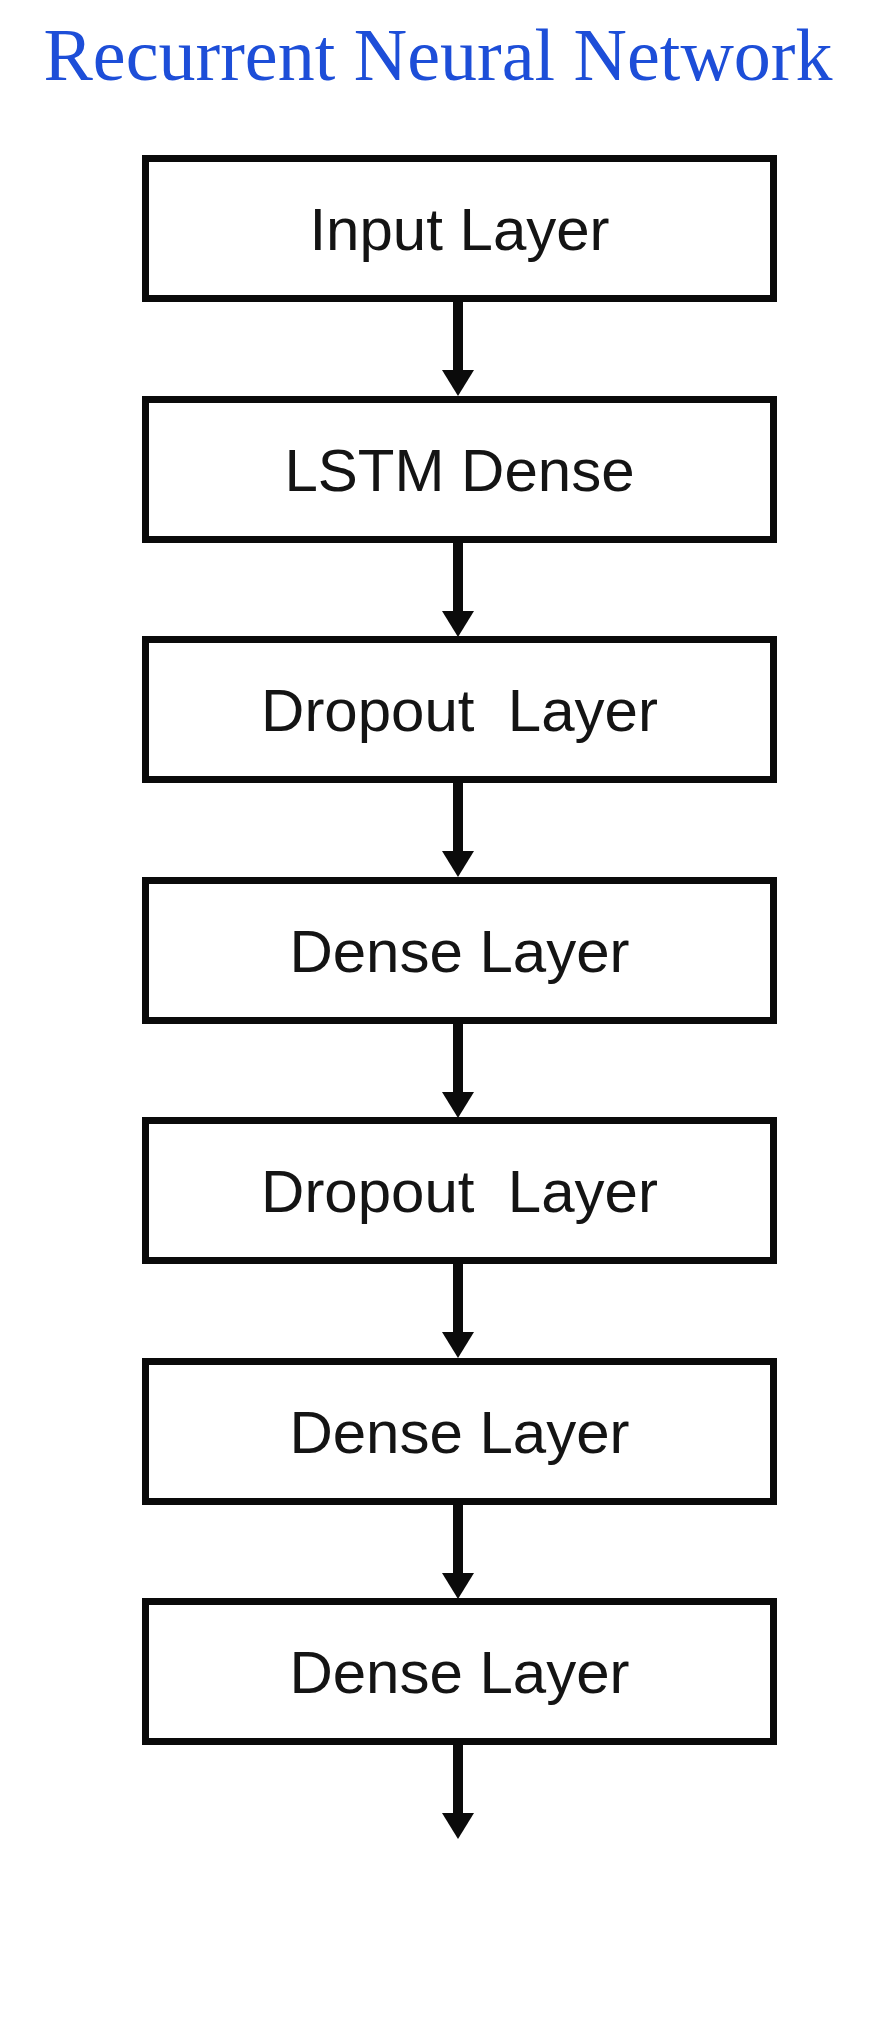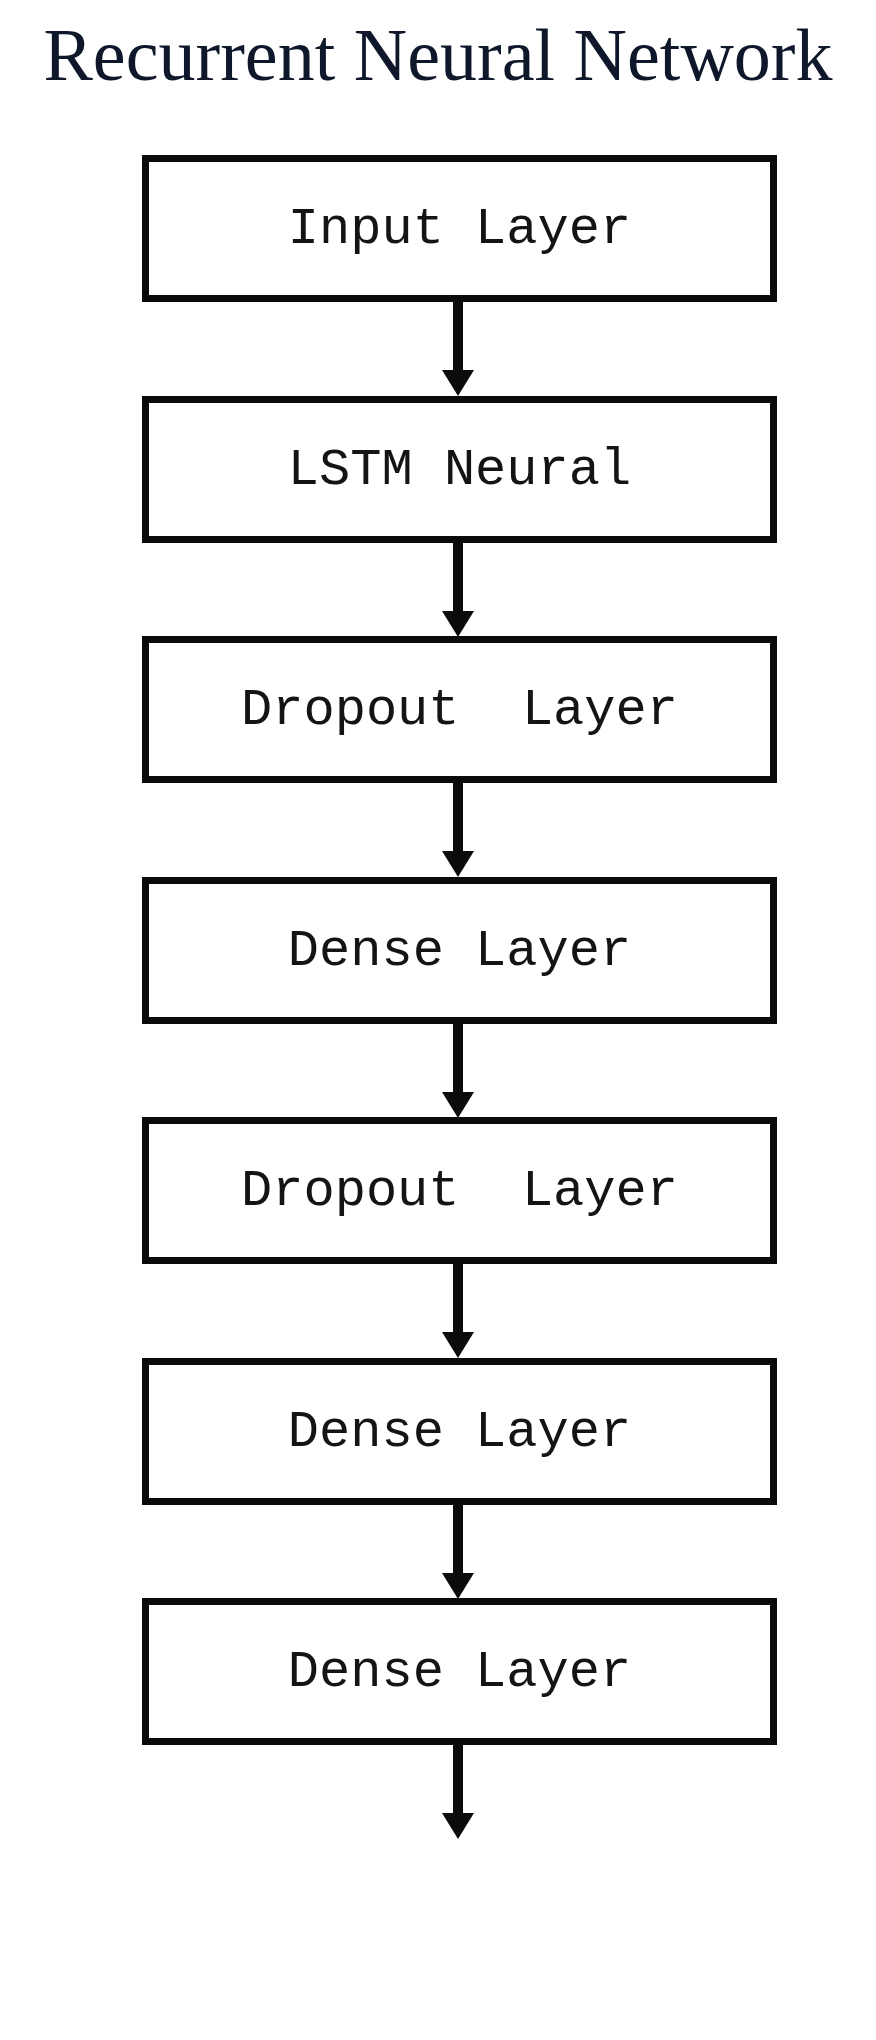--- a/index.html
+++ b/index.html
@@ -18,39 +18,39 @@
   .diagram-title {
     position: absolute;
     top: 18px;
     left: 0;
     right: 0;
     text-align: center;
     font-family: "Liberation Serif", serif;
     font-size: 74px;
     font-weight: 400;
     line-height: 1.0;
-    color: #0f172a;
+    color: #1d4ed8;
     white-space: pre;
     letter-spacing: 0px;
   }
   .layer-box {
     position: absolute;
     left: 142px;
     width: 635px;
     height: 147px;
     box-sizing: border-box;
     border: 7px solid #0a0a0a;
     background: #ffffff;
     display: flex;
     align-items: center;
     justify-content: center;
   }
   .layer-label {
-    font-family: Liberation Mono, monospace;
-    font-size: 52px;
+    font-family: Liberation Sans, sans-serif;
+    font-size: 60px;
     font-weight: 400;
     color: #141414;
     white-space: pre; 
     line-height: 1;
     padding-top: 2px;
   }
   .flow-arrow {
     position: absolute;
     left: 442px;
     width: 32px;
@@ -81,21 +81,21 @@
   <div class="layer-box" style="top:155px">
     <span class="layer-label">Input Layer</span>
   </div>
 
   <div class="flow-arrow" style="top:302px">
     <div class="stem"></div>
     <div class="head"></div>
   </div>
 
   <div class="layer-box" style="top:396px">
-    <span class="layer-label">LSTM Neural</span>
+    <span class="layer-label">LSTM Dense</span>
   </div>
 
   <div class="flow-arrow" style="top:543px">
     <div class="stem"></div>
     <div class="head"></div>
   </div>
 
   <div class="layer-box" style="top:636px">
     <span class="layer-label">Dropout  Layer</span>
   </div>

